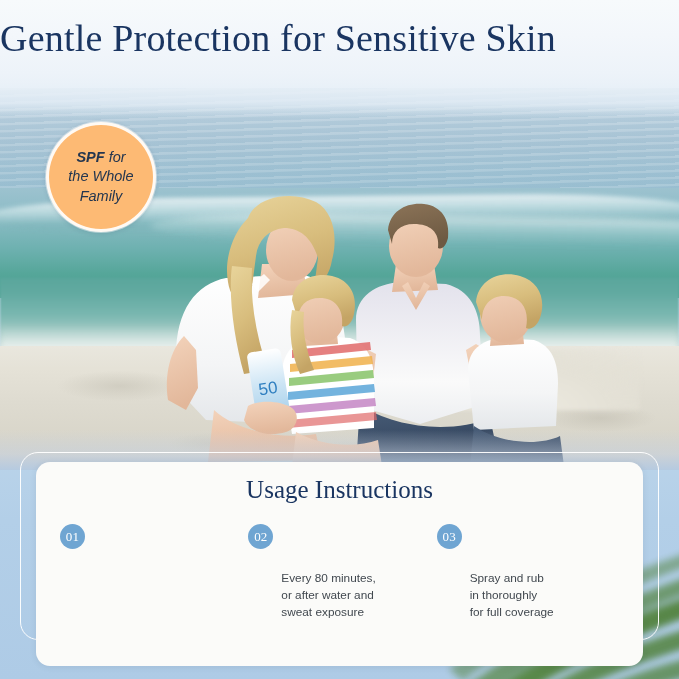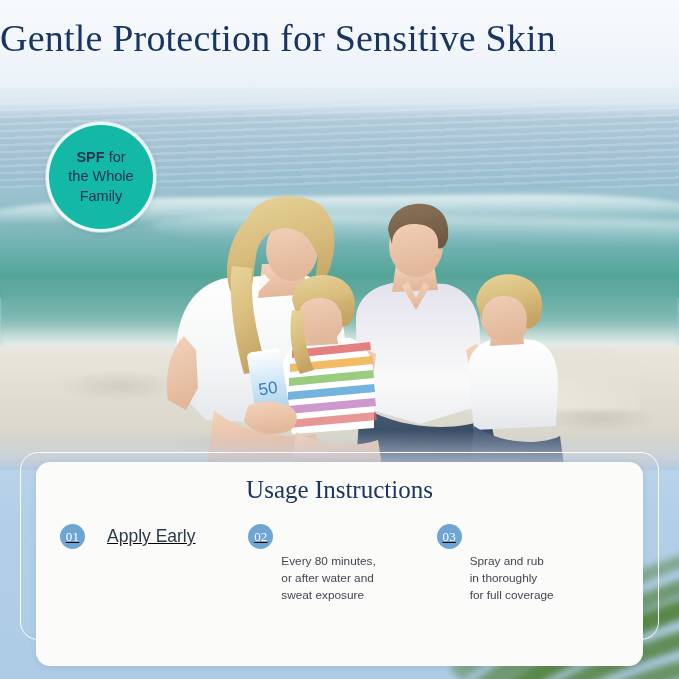--- a/index.html
+++ b/index.html
@@ -211,27 +211,28 @@
     color: #1a3561;
     white-space: nowrap;
   }
 
   
   .spf-badge {
     position: absolute;
     left: 46px; top: 122px;
     width: 104px; height: 104px;
     border-radius: 50%;
-    background: #14b8a6;
+    background: #fdba74;
     border: 3px solid rgba(255,255,255,0.92);
     box-shadow: 0 0 0 1px rgba(255,255,255,0.45), 0 1px 5px rgba(30,60,90,0.18);
     display: flex;
     align-items: center;
     justify-content: center;
     z-index: 11;
+    font-style: italic;
   }
   .spf-text {
     text-align: center;
     font-size: 14.5px;
     line-height: 1.34;
     color: #24364f;
     font-family: "Liberation Sans", sans-serif;
   }
   .spf-text b { font-weight: bold; }
 
@@ -270,23 +271,22 @@
     position: absolute;
     left: 24px; top: 62px;
     width: 565px;
     display: flex;
     gap: 0;
   }
   .step { width: 195px; position: relative; }
   .step-head {
     display: flex;
     align-items: center;
-    gap: 22px;
-    margin-bottom: 4px;
-    text-decoration: underline;
+    gap: 8px;
+    margin-bottom: 21px;
   }
   .step-num {
     flex: 0 0 auto;
     width: 25px; height: 25px;
     border-radius: 50%;
     background: #6fa5d2;
     color: #ffffff;
     font-family: "Liberation Serif", serif;
     font-size: 13px;
     display: flex;
@@ -480,21 +480,20 @@
   <div class="panel-frame"></div>
 
   <div class="panel-card">
     <div class="panel-title">Usage Instructions</div>
 
     <div class="steps">
 
       <div class="step">
         <div class="step-head">
           <div class="step-num">01</div>
-          <div class="step-title">Apply Early</div>
         </div>
       </div>
 
       <div class="step">
         <div class="step-head">
           <div class="step-num">02</div>
         </div>
         <div class="step-body">Every 80 minutes,
 or after water and
 sweat exposure</div>

